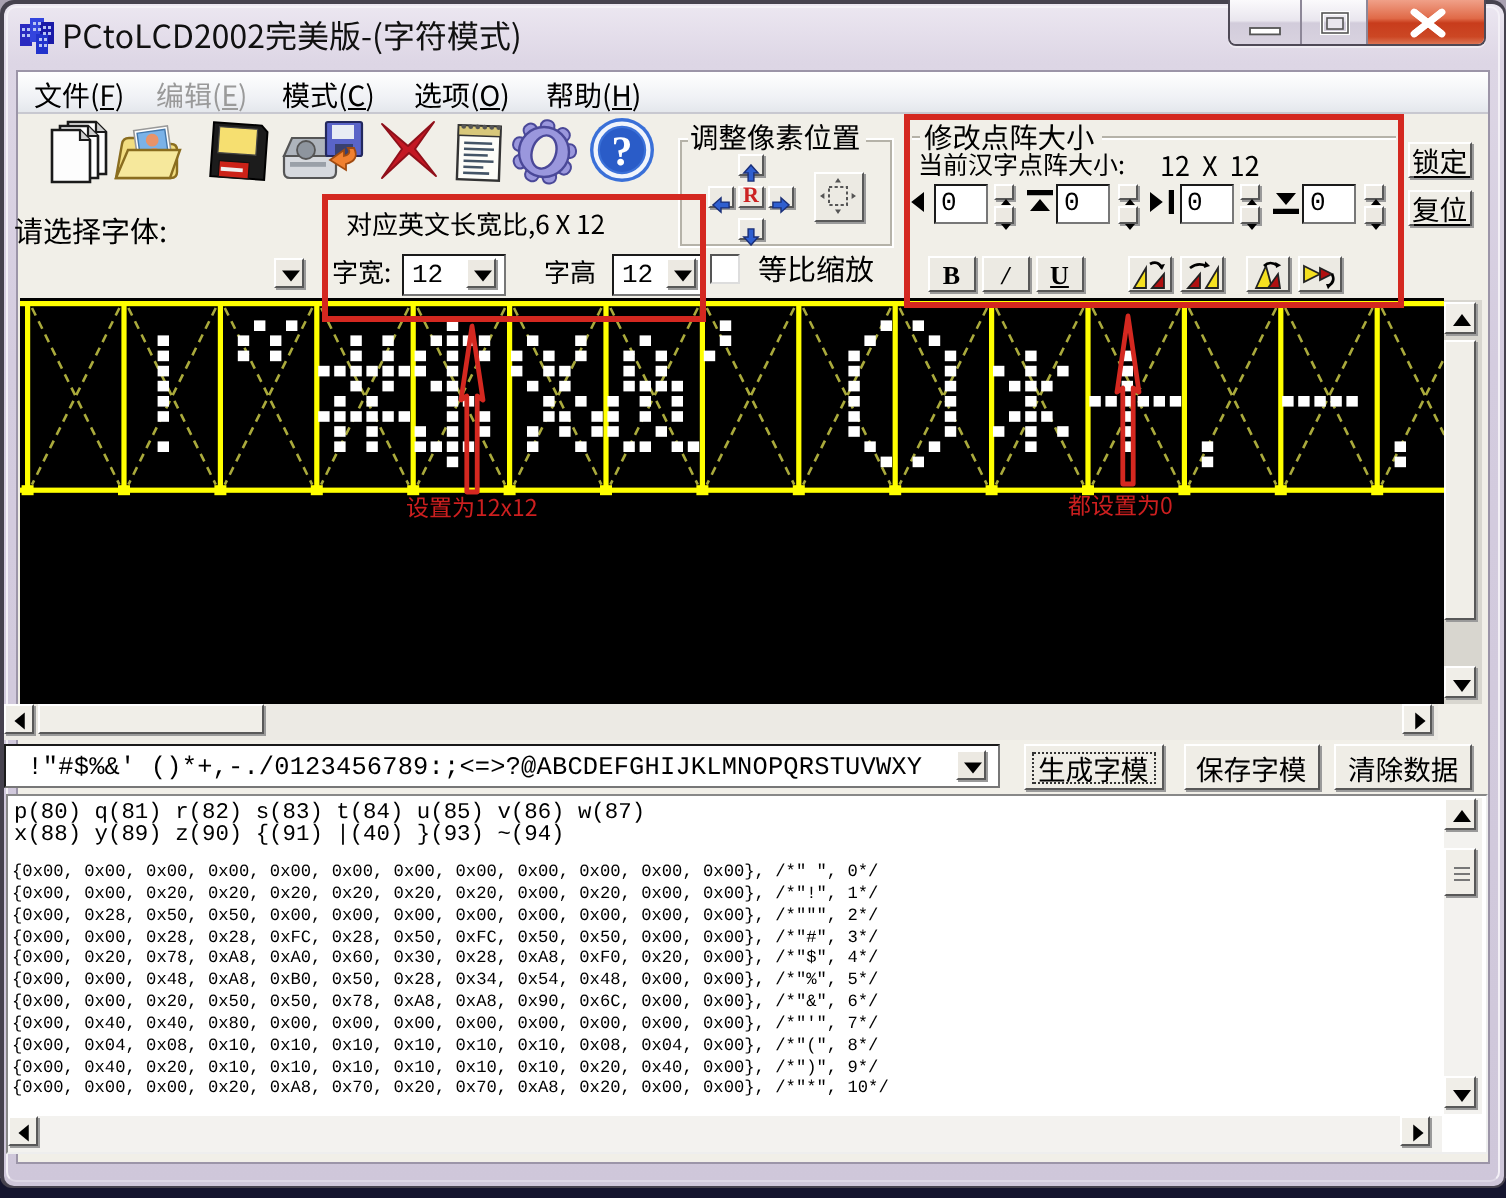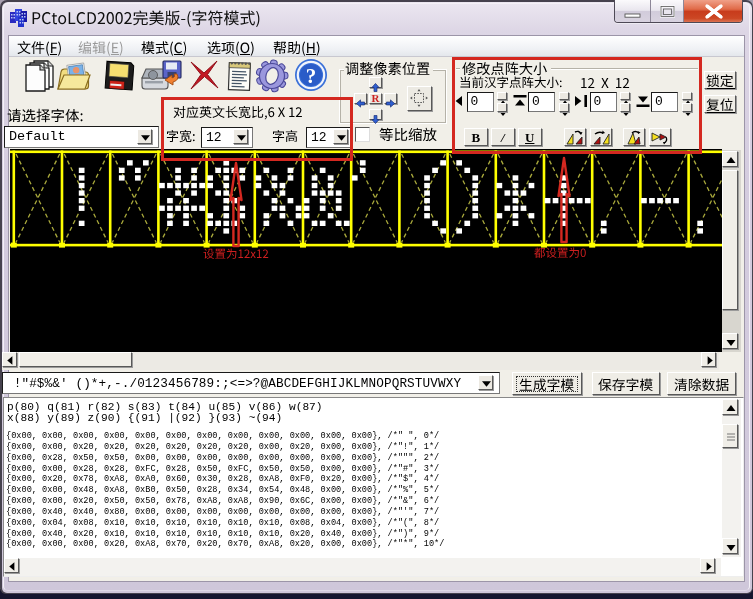--- a/index.html
+++ b/index.html
@@ -143,23 +143,20 @@
     </svg>
     <svg style="position:absolute;left:294px;top:58px" width="35" height="35" viewBox="0 0 35 35">
       <circle cx="17" cy="17" r="16" fill="#3a70d8"></circle>
       <circle cx="17" cy="17" r="13.2" fill="none" stroke="#f0f4fc" stroke-width="2.2"></circle>
       <circle cx="17" cy="17" r="11" fill="#2a5cc8"></circle>
       <text x="17" y="24.5" font-family="Liberation Serif" font-size="21" font-weight="bold" fill="#fff" text-anchor="middle">?</text>
     </svg>
     <svg style="position:absolute;left:7.0px;top:104.5px;overflow:visible" width="78" height="21" viewBox="0 -16 78 21">
       <path d="M1.6 -11.2C2.3 -10.5 3.3 -9.6 3.7 -8.9L4.5 -9.7C4.0 -10.3 3.0 -11.2 2.2 -11.9ZM0.6 -7.6V-6.6H2.8V-1.3C2.8 -0.6 2.3 -0.2 2.1 -0.0C2.3 0.2 2.6 0.6 2.7 0.9C2.9 0.6 3.2 0.3 5.7 -1.6C5.6 -1.8 5.4 -2.2 5.3 -2.5L3.8 -1.4V-7.6ZM7.2 -3.1H11.7V-1.9H7.2ZM7.2 -3.8V-5.0H11.7V-3.8ZM8.9 -12.2V-11.0H5.5V-10.2H8.9V-9.3H5.9V-8.5H8.9V-7.5H5.1V-6.6H13.9V-7.5H10.0V-8.5H13.0V-9.3H10.0V-10.2H13.5V-11.0H10.0V-12.2ZM6.1 -5.8V1.1H7.2V-1.1H11.7V-0.1C11.7 0.1 11.6 0.2 11.5 0.2C11.3 0.2 10.6 0.2 9.8 0.2C10.0 0.4 10.1 0.8 10.1 1.1C11.2 1.1 11.8 1.1 12.2 0.9C12.6 0.8 12.8 0.5 12.8 -0.1V-5.8Z M15.4 -11.1C16.2 -10.4 17.2 -9.4 17.6 -8.7L18.5 -9.3C18.1 -10.0 17.1 -11.0 16.2 -11.7ZM21.0 -11.7C20.6 -10.5 20.0 -9.2 19.2 -8.3C19.5 -8.2 20.0 -7.9 20.2 -7.7C20.5 -8.1 20.8 -8.7 21.1 -9.2H23.2V-7.1H19.1V-6.1H21.8C21.5 -4.2 20.9 -2.9 18.7 -2.1C19.0 -1.9 19.3 -1.5 19.4 -1.2C21.9 -2.2 22.6 -3.8 22.9 -6.1H24.3V-2.8C24.3 -1.7 24.6 -1.3 25.7 -1.3C25.9 -1.3 26.9 -1.3 27.1 -1.3C28.0 -1.3 28.3 -1.8 28.4 -3.7C28.1 -3.7 27.7 -3.9 27.4 -4.1C27.4 -2.6 27.3 -2.4 27.0 -2.4C26.8 -2.4 26.0 -2.4 25.8 -2.4C25.5 -2.4 25.4 -2.4 25.4 -2.8V-6.1H28.3V-7.1H24.3V-9.2H27.7V-10.2H24.3V-12.1H23.2V-10.2H21.5C21.7 -10.6 21.9 -11.1 22.0 -11.5ZM18.1 -6.6H15.3V-5.6H17.1V-1.2C16.5 -0.9 15.8 -0.4 15.2 0.2L15.9 1.2C16.7 0.3 17.5 -0.5 18.0 -0.5C18.3 -0.5 18.8 -0.1 19.4 0.3C20.3 0.8 21.5 1.0 23.2 1.0C24.6 1.0 27.1 0.9 28.2 0.8C28.2 0.5 28.4 -0.0 28.5 -0.3C27.1 -0.1 24.9 -0.0 23.2 -0.0C21.7 -0.0 20.5 -0.1 19.6 -0.7C18.9 -1.1 18.5 -1.4 18.1 -1.5Z M31.6 -12.2V-9.3H29.7V-8.3H31.6V-5.2C30.8 -4.9 30.1 -4.7 29.5 -4.6L29.8 -3.5L31.6 -4.1V-0.2C31.6 0.0 31.5 0.1 31.3 0.1C31.1 0.1 30.6 0.1 30.0 0.1C30.1 0.4 30.2 0.8 30.3 1.1C31.2 1.1 31.8 1.1 32.1 0.9C32.5 0.7 32.6 0.4 32.6 -0.2V-4.4L34.3 -5.0L34.2 -6.0L32.6 -5.5V-8.3H34.4V-9.3H32.6V-12.2ZM40.7 -10.4C40.1 -9.7 39.4 -9.0 38.6 -8.4C37.8 -9.0 37.2 -9.7 36.7 -10.4ZM34.7 -11.4V-10.4H35.7C36.2 -9.5 36.9 -8.6 37.8 -7.9C36.6 -7.2 35.4 -6.7 34.1 -6.4C34.3 -6.2 34.6 -5.8 34.7 -5.5C36.0 -5.9 37.4 -6.5 38.6 -7.2C39.7 -6.5 41.0 -5.9 42.5 -5.5C42.6 -5.8 42.9 -6.2 43.1 -6.4C41.8 -6.7 40.5 -7.2 39.4 -7.9C40.6 -8.7 41.6 -9.8 42.2 -11.1L41.5 -11.5L41.3 -11.4ZM38.0 -6.0V-4.7H35.0V-3.7H38.0V-2.2H34.3V-1.2H38.0V1.2H39.1V-1.2H42.9V-2.2H39.1V-3.7H41.8V-4.7H39.1V-6.0Z M50.2 -5.3V-4.4H44.5V-3.3H50.2V-0.2C50.2 0.0 50.1 0.1 49.8 0.1C49.6 0.1 48.6 0.1 47.7 0.1C47.9 0.3 48.1 0.8 48.1 1.1C49.4 1.1 50.1 1.1 50.6 1.0C51.2 0.8 51.3 0.5 51.3 -0.2V-3.3H57.0V-4.4H51.3V-4.9C52.6 -5.6 53.9 -6.6 54.8 -7.5L54.1 -8.0L53.8 -8.0H46.9V-7.0H52.7C52.0 -6.3 51.0 -5.7 50.2 -5.3ZM49.6 -11.9C49.9 -11.6 50.2 -11.1 50.4 -10.7H44.7V-7.7H45.7V-9.6H55.7V-7.7H56.8V-10.7H51.7C51.5 -11.2 51.1 -11.8 50.7 -12.3Z M61.6 -12.1C60.9 -9.9 59.7 -7.8 58.4 -6.3C58.7 -6.1 59.0 -5.5 59.1 -5.3C59.5 -5.8 59.9 -6.3 60.3 -6.9V1.1H61.4V-8.8C61.9 -9.8 62.3 -10.8 62.7 -11.8ZM64.0 -2.5V-1.5H66.4V1.1H67.5V-1.5H69.8V-2.5H67.5V-7.6C68.4 -5.0 69.8 -2.6 71.3 -1.2C71.5 -1.5 71.8 -1.9 72.1 -2.1C70.5 -3.3 69.0 -5.8 68.2 -8.2H71.8V-9.3H67.5V-12.1H66.4V-9.3H62.3V-8.2H65.8C64.9 -5.7 63.4 -3.3 61.8 -2.0C62.0 -1.8 62.4 -1.4 62.5 -1.2C64.1 -2.6 65.5 -5.0 66.4 -7.5V-2.5Z M74.5 -5.7C75.0 -5.7 75.5 -6.1 75.5 -6.7C75.5 -7.3 75.0 -7.7 74.5 -7.7C74.0 -7.7 73.6 -7.3 73.6 -6.7C73.6 -6.1 74.0 -5.7 74.5 -5.7ZM74.5 0.2C75.0 0.2 75.5 -0.2 75.5 -0.8C75.5 -1.4 75.0 -1.8 74.5 -1.8C74.0 -1.8 73.6 -1.4 73.6 -0.8C73.6 -0.2 74.0 0.2 74.5 0.2Z" fill="#000"></path>
     </svg>
-    <div style="position:absolute;left:4.0px;top:126.0px;width:155.0px;height:21.5px;background:#fff;border:1.4px solid #1a1a1a;border-right-color:#777;border-bottom-color:#777;">
-      <div style="position:absolute;left:4px;top:2px;font-family:'Liberation Mono',monospace;font-size:13.5px;color:#000">Default</div>
-    </div>
     <div style="position:absolute;left:137.0px;top:128.5px;width:15.0px;height:15.0px;background:#ece9e2;border-top:1.5px solid #fff;border-left:1.5px solid #fff;border-right:1.5px solid #585858;border-bottom:1.5px solid #585858;box-shadow:1px 1px 0 #9a9a9a;"><svg width="15" height="15" viewBox="0 0 15 15">
         <path d="M3.0 5.3 h9 l-4.5 5.5z" fill="#000"></path>
       </svg></div>
     <div class="abs" style="left:161px;top:97px;width:192px;height:64px;border:3px solid #d42820;z-index:30"></div>
     <svg style="position:absolute;left:173.0px;top:103.0px;overflow:visible" width="131" height="19" viewBox="0 -14 131 19">
       <path d="M6.5 -5.1C7.1 -4.2 7.7 -3.0 7.9 -2.2L8.8 -2.6C8.6 -3.4 8.0 -4.6 7.3 -5.5ZM1.2 -5.9C2.0 -5.2 2.8 -4.3 3.6 -3.5C2.8 -1.8 1.8 -0.5 0.6 0.2C0.8 0.4 1.1 0.8 1.3 1.0C2.5 0.2 3.5 -1.0 4.3 -2.6C4.9 -1.9 5.3 -1.2 5.7 -0.6L6.4 -1.4C6.1 -2.0 5.4 -2.8 4.7 -3.7C5.3 -5.1 5.8 -6.9 6.0 -9.0L5.3 -9.2L5.2 -9.2H0.9V-8.3H4.9C4.7 -6.9 4.4 -5.6 4.0 -4.5C3.3 -5.2 2.6 -5.9 1.9 -6.5ZM9.9 -10.9V-7.8H6.3V-6.9H9.9V-0.3C9.9 -0.1 9.9 0.0 9.6 0.0C9.4 0.0 8.7 0.0 7.9 0.0C8.0 0.3 8.1 0.8 8.2 1.0C9.3 1.0 10.0 1.0 10.3 0.8C10.8 0.7 10.9 0.4 10.9 -0.3V-6.9H12.5V-7.8H10.9V-10.9Z M16.4 -6.4C17.0 -5.0 17.6 -3.1 17.8 -1.9L18.8 -2.3C18.5 -3.5 17.8 -5.3 17.3 -6.7ZM19.3 -7.1C19.7 -5.7 20.1 -3.8 20.3 -2.6L21.3 -2.9C21.1 -4.1 20.6 -5.9 20.1 -7.3ZM19.1 -10.8C19.3 -10.3 19.6 -9.7 19.8 -9.2H14.6V-5.7C14.6 -3.8 14.5 -1.3 13.5 0.6C13.7 0.7 14.1 1.0 14.3 1.1C15.4 -0.8 15.6 -3.7 15.6 -5.7V-8.3H25.2V-9.2H20.9C20.7 -9.7 20.3 -10.5 20.0 -11.0ZM15.7 -0.5V0.4H25.4V-0.5H21.9C23.1 -2.5 24.0 -4.9 24.7 -7.0L23.6 -7.4C23.2 -5.2 22.2 -2.5 20.9 -0.5Z M31.9 -8.2V-6.7H28.1V-3.6H26.7V-2.7H31.6C31.1 -1.5 29.7 -0.5 26.5 0.2C26.7 0.5 27.0 0.9 27.1 1.1C30.5 0.2 32.0 -1.0 32.6 -2.4C33.6 -0.5 35.4 0.6 38.0 1.1C38.1 0.8 38.4 0.4 38.6 0.2C36.1 -0.2 34.3 -1.1 33.4 -2.7H38.3V-3.6H37.0V-6.7H33.0V-8.2ZM29.0 -3.6V-5.8H31.9V-4.6C31.9 -4.3 31.9 -3.9 31.9 -3.6ZM36.0 -3.6H32.9C32.9 -3.9 33.0 -4.2 33.0 -4.5V-5.8H36.0ZM34.3 -10.9V-9.7H30.6V-10.9H29.7V-9.7H26.9V-8.8H29.7V-7.5H30.6V-8.8H34.3V-7.5H35.3V-8.8H38.1V-9.7H35.3V-10.9Z M44.5 -10.7C44.9 -10.1 45.3 -9.2 45.5 -8.7L46.5 -9.0C46.4 -9.5 45.9 -10.4 45.5 -11.0ZM39.6 -8.6V-7.7H41.7C42.4 -5.7 43.5 -4.0 44.8 -2.6C43.4 -1.4 41.6 -0.5 39.5 0.1C39.7 0.3 40.0 0.8 40.1 1.0C42.2 0.3 44.1 -0.6 45.5 -1.9C47.0 -0.6 48.8 0.4 50.9 0.9C51.1 0.7 51.4 0.3 51.6 0.1C49.5 -0.5 47.7 -1.4 46.3 -2.6C47.6 -4.0 48.6 -5.6 49.3 -7.7H51.4V-8.6ZM45.6 -3.3C44.3 -4.5 43.4 -6.0 42.7 -7.7H48.2C47.6 -5.9 46.7 -4.5 45.6 -3.3Z M62.0 -10.6C60.9 -9.3 59.0 -8.0 57.1 -7.3C57.4 -7.1 57.8 -6.7 58.0 -6.5C59.7 -7.4 61.7 -8.7 63.0 -10.2ZM52.7 -5.8V-4.9H55.2V-0.7C55.2 -0.2 54.9 0.0 54.7 0.1C54.8 0.3 55.0 0.7 55.1 1.0C55.4 0.8 55.9 0.6 59.5 -0.4C59.4 -0.6 59.4 -1.0 59.4 -1.3L56.2 -0.5V-4.9H58.3C59.3 -2.2 61.2 -0.2 63.9 0.7C64.0 0.4 64.3 -0.0 64.6 -0.3C62.1 -1.0 60.3 -2.6 59.3 -4.9H64.3V-5.8H56.2V-10.9H55.2V-5.8Z M71.8 -2.5V-0.4C71.8 0.6 72.2 0.9 73.5 0.9C73.8 0.9 75.6 0.9 75.9 0.9C77.1 0.9 77.4 0.4 77.5 -1.6C77.2 -1.6 76.8 -1.8 76.6 -1.9C76.5 -0.2 76.5 0.0 75.8 0.0C75.4 0.0 73.9 0.0 73.6 0.0C72.9 0.0 72.8 -0.0 72.8 -0.4V-2.5ZM70.7 -4.1V-3.1C70.7 -2.0 70.4 -0.6 65.5 0.4C65.8 0.6 66.1 1.0 66.2 1.2C71.2 0.1 71.8 -1.7 71.8 -3.1V-4.1ZM67.6 -5.4V-1.3H68.6V-4.6H74.3V-1.4H75.4V-5.4ZM70.6 -10.8C70.8 -10.5 71.0 -10.1 71.1 -9.8H66.0V-7.4H66.9V-8.9H76.1V-7.4H77.0V-9.8H72.3C72.1 -10.2 71.9 -10.7 71.6 -11.0ZM72.8 -8.4V-7.6H70.3V-8.5H69.3V-7.6H67.3V-6.8H69.3V-5.9H70.3V-6.8H72.8V-5.9H73.7V-6.8H75.8V-7.6H73.7V-8.4Z M79.6 0.9C79.9 0.7 80.4 0.5 84.0 -0.7C83.9 -0.9 83.9 -1.3 83.9 -1.6L80.7 -0.7V-5.9H83.9V-6.9H80.7V-10.8H79.7V-0.9C79.7 -0.3 79.4 -0.0 79.1 0.1C79.3 0.3 79.5 0.7 79.6 0.9ZM84.9 -10.9V-1.1C84.9 0.3 85.3 0.7 86.5 0.7C86.8 0.7 88.3 0.7 88.5 0.7C89.9 0.7 90.1 -0.2 90.2 -2.8C90.0 -2.9 89.6 -3.1 89.3 -3.2C89.2 -0.8 89.1 -0.2 88.5 -0.2C88.1 -0.2 86.9 -0.2 86.6 -0.2C86.1 -0.2 85.9 -0.4 85.9 -1.1V-4.9C87.4 -5.7 88.9 -6.7 90.1 -7.7L89.2 -8.5C88.5 -7.7 87.2 -6.7 85.9 -5.9V-10.9Z M92.0 2.5C93.1 2.0 93.9 1.0 93.9 -0.2C93.9 -1.1 93.5 -1.6 92.9 -1.6C92.4 -1.6 92.0 -1.3 92.0 -0.8C92.0 -0.3 92.4 0.0 92.8 0.0L93.0 0.0C93.0 0.8 92.5 1.4 91.7 1.8Z M98.5 0.2C100.0 0.2 101.3 -1.1 101.3 -2.9C101.3 -4.9 100.2 -5.9 98.6 -5.9C97.9 -5.9 97.0 -5.5 96.5 -4.8C96.5 -7.7 97.6 -8.7 98.9 -8.7C99.5 -8.7 100.1 -8.4 100.4 -8.0L101.1 -8.7C100.6 -9.3 99.9 -9.7 98.9 -9.7C97.0 -9.7 95.3 -8.3 95.3 -4.5C95.3 -1.4 96.7 0.2 98.5 0.2ZM96.5 -3.8C97.1 -4.7 97.8 -5.0 98.4 -5.0C99.6 -5.0 100.1 -4.2 100.1 -2.9C100.1 -1.6 99.4 -0.8 98.5 -0.8C97.3 -0.8 96.6 -1.8 96.5 -3.8Z M105.0 0.0H106.2L107.6 -2.6C107.8 -3.1 108.1 -3.5 108.4 -4.1H108.4C108.7 -3.5 109.0 -3.1 109.2 -2.6L110.7 0.0H112.0L109.2 -4.9L111.8 -9.5H110.5L109.3 -7.1C109.0 -6.7 108.8 -6.3 108.6 -5.7H108.5C108.2 -6.3 108.0 -6.7 107.8 -7.1L106.5 -9.5H105.1L107.7 -4.9Z M116.2 0.0H121.5V-1.0H119.6V-9.5H118.7C118.1 -9.2 117.5 -9.0 116.7 -8.9V-8.1H118.4V-1.0H116.2Z M122.9 0.0H128.9V-1.0H126.2C125.8 -1.0 125.2 -1.0 124.7 -0.9C126.9 -3.1 128.4 -5.0 128.4 -6.9C128.4 -8.6 127.3 -9.7 125.6 -9.7C124.4 -9.7 123.6 -9.2 122.8 -8.3L123.5 -7.6C124.1 -8.3 124.7 -8.7 125.5 -8.7C126.7 -8.7 127.3 -7.9 127.3 -6.9C127.3 -5.2 125.9 -3.3 122.9 -0.7Z" fill="#000"></path>
     </svg>
     <svg style="position:absolute;left:166.0px;top:126.5px;overflow:visible" width="31" height="19" viewBox="0 -14 31 19">
       <path d="M6.0 -4.7V-3.9H0.9V-3.0H6.0V-0.2C6.0 0.0 5.9 0.1 5.7 0.1C5.4 0.1 4.6 0.1 3.7 0.1C3.9 0.3 4.1 0.8 4.1 1.0C5.3 1.0 5.9 1.0 6.4 0.9C6.9 0.7 7.0 0.4 7.0 -0.2V-3.0H12.1V-3.9H7.0V-4.4C8.2 -5.0 9.3 -5.9 10.1 -6.7L9.5 -7.2L9.2 -7.2H3.0V-6.2H8.3C7.6 -5.7 6.7 -5.1 6.0 -4.7ZM5.5 -10.7C5.8 -10.4 6.0 -9.9 6.2 -9.6H1.0V-6.9H2.0V-8.6H11.0V-6.9H12.0V-9.6H7.3C7.1 -10.0 6.8 -10.6 6.5 -11.0Z M19.8 -2.5V-0.4C19.8 0.6 20.1 0.9 21.5 0.9C21.8 0.9 23.6 0.9 23.9 0.9C25.1 0.9 25.4 0.4 25.5 -1.6C25.2 -1.6 24.8 -1.8 24.6 -1.9C24.5 -0.2 24.5 0.0 23.8 0.0C23.4 0.0 21.9 0.0 21.6 0.0C20.9 0.0 20.8 -0.0 20.8 -0.4V-2.5ZM18.7 -4.1V-3.1C18.7 -2.0 18.4 -0.6 13.5 0.4C13.8 0.6 14.1 1.0 14.2 1.2C19.2 0.1 19.8 -1.7 19.8 -3.1V-4.1ZM15.6 -5.4V-1.3H16.6V-4.6H22.3V-1.4H23.4V-5.4ZM18.6 -10.8C18.8 -10.5 19.0 -10.1 19.1 -9.8H14.0V-7.4H14.9V-8.9H24.1V-7.4H25.0V-9.8H20.3C20.1 -10.2 19.9 -10.7 19.6 -11.0ZM20.8 -8.4V-7.6H18.3V-8.5H17.3V-7.6H15.3V-6.8H17.3V-5.9H18.3V-6.8H20.8V-5.9H21.7V-6.8H23.8V-7.6H21.7V-8.4Z M27.8 -5.1C28.3 -5.1 28.7 -5.4 28.7 -6.0C28.7 -6.5 28.3 -6.9 27.8 -6.9C27.3 -6.9 26.9 -6.5 26.9 -6.0C26.9 -5.4 27.3 -5.1 27.8 -5.1ZM27.8 0.2C28.3 0.2 28.7 -0.2 28.7 -0.7C28.7 -1.3 28.3 -1.6 27.8 -1.6C27.3 -1.6 26.9 -1.3 26.9 -0.7C26.9 -0.2 27.3 0.2 27.8 0.2Z" fill="#000"></path>
     </svg>
@@ -563,21 +560,21 @@
         <path d="M6.2 -10.0H11.4V-7.5H6.2ZM5.2 -10.9V-6.5H8.3V-4.8H4.2V-3.9H7.6C6.7 -2.4 5.2 -1.0 3.8 -0.3C4.1 -0.1 4.4 0.2 4.5 0.5C5.9 -0.3 7.3 -1.7 8.3 -3.2V1.1H9.3V-3.2C10.2 -1.7 11.5 -0.3 12.8 0.5C13.0 0.3 13.3 -0.1 13.5 -0.3C12.2 -1.0 10.8 -2.4 9.9 -3.9H13.2V-4.8H9.3V-6.5H12.4V-10.9ZM3.8 -11.6C3.0 -9.5 1.7 -7.4 0.3 -6.1C0.5 -5.9 0.8 -5.3 0.9 -5.1C1.4 -5.6 1.9 -6.2 2.4 -6.8V1.1H3.4V-8.4C3.9 -9.3 4.4 -10.3 4.8 -11.2Z M22.3 -4.8V-3.7H18.4V-2.7H22.3V-0.1C22.3 0.1 22.2 0.1 22.0 0.1C21.7 0.1 20.9 0.1 20.0 0.1C20.1 0.4 20.3 0.8 20.3 1.1C21.5 1.1 22.3 1.1 22.7 0.9C23.2 0.8 23.3 0.5 23.3 -0.1V-2.7H27.0V-3.7H23.3V-4.5C24.3 -5.1 25.4 -6.0 26.1 -6.8L25.5 -7.3L25.3 -7.2H19.6V-6.3H24.3C23.7 -5.7 22.9 -5.2 22.3 -4.8ZM19.1 -11.6C18.9 -11.0 18.8 -10.4 18.5 -9.8H14.7V-8.8H18.1C17.2 -6.9 15.9 -5.1 14.2 -3.9C14.4 -3.7 14.6 -3.2 14.8 -3.0C15.3 -3.4 15.9 -3.9 16.4 -4.4V1.1H17.4V-5.7C18.2 -6.6 18.7 -7.7 19.2 -8.8H26.8V-9.8H19.7C19.8 -10.3 20.0 -10.8 20.2 -11.3Z M33.9 -5.0V-4.1H28.6V-3.1H33.9V-0.2C33.9 0.0 33.9 0.1 33.6 0.1C33.4 0.1 32.5 0.1 31.6 0.1C31.7 0.3 31.9 0.8 32.0 1.1C33.2 1.1 33.9 1.1 34.4 0.9C34.9 0.7 35.0 0.4 35.0 -0.2V-3.1H40.4V-4.1H35.0V-4.7C36.3 -5.3 37.5 -6.2 38.4 -7.1L37.6 -7.7L37.4 -7.6H30.8V-6.6H36.4C35.7 -6.0 34.8 -5.4 33.9 -5.0ZM33.5 -11.4C33.7 -11.0 34.0 -10.6 34.2 -10.2H28.7V-7.3H29.7V-9.2H39.2V-7.3H40.3V-10.2H35.4C35.2 -10.6 34.8 -11.2 34.5 -11.7Z M47.9 -5.8H52.7V-4.8H47.9ZM47.9 -7.5H52.7V-6.5H47.9ZM51.5 -11.6V-10.4H49.4V-11.6H48.4V-10.4H46.4V-9.6H48.4V-8.5H49.4V-9.6H51.5V-8.5H52.5V-9.6H54.4V-10.4H52.5V-11.6ZM46.9 -8.3V-4.0H49.8C49.7 -3.6 49.7 -3.2 49.6 -2.8H46.1V-2.0H49.3C48.7 -0.9 47.7 -0.2 45.7 0.3C45.9 0.5 46.2 0.9 46.3 1.1C48.7 0.5 49.8 -0.5 50.3 -1.9C51.0 -0.4 52.3 0.6 54.1 1.1C54.2 0.8 54.5 0.5 54.7 0.2C53.2 -0.1 52.0 -0.8 51.3 -2.0H54.4V-2.8H50.6C50.7 -3.2 50.7 -3.6 50.8 -4.0H53.7V-8.3ZM43.8 -11.6V-8.9H42.1V-8.0H43.8V-7.9C43.4 -6.1 42.6 -3.9 41.8 -2.7C42.0 -2.5 42.3 -2.0 42.4 -1.7C42.9 -2.5 43.4 -3.8 43.8 -5.1V1.1H44.8V-6.0C45.2 -5.3 45.6 -4.4 45.8 -3.9L46.5 -4.7C46.2 -5.1 45.2 -6.8 44.8 -7.4V-8.0H46.2V-8.9H44.8V-11.6Z" fill="#000"></path>
       </svg>
     </div>
     <div style="position:absolute;left:667.0px;top:372.0px;width:69.0px;height:23.0px;background:#efede6;border-top:1.5px solid #fff;border-left:1.5px solid #fff;border-right:1.5px solid #585858;border-bottom:1.5px solid #585858;box-shadow:1px 1px 0 #9a9a9a;">
       <svg style="position:absolute;left:5.9px;top:1.7px;overflow:visible" width="57" height="20" viewBox="0 -15 57 20">
         <path d="M1.1 -10.7C1.9 -10.2 2.9 -9.6 3.3 -9.1L4.0 -9.9C3.5 -10.4 2.5 -11.0 1.7 -11.4ZM0.5 -7.0C1.3 -6.6 2.3 -5.9 2.8 -5.4L3.4 -6.3C2.9 -6.7 1.9 -7.3 1.1 -7.7ZM0.9 0.3 1.8 0.9C2.5 -0.4 3.3 -2.1 3.9 -3.6L3.1 -4.2C2.4 -2.6 1.5 -0.8 0.9 0.3ZM5.9 -2.9H10.9V-1.8H5.9ZM5.9 -3.7V-4.7H10.9V-3.7ZM7.9 -11.6V-10.5H4.4V-9.7H7.9V-8.8H4.7V-8.1H7.9V-7.1H3.9V-6.3H13.1V-7.1H9.0V-8.1H12.3V-8.8H9.0V-9.7H12.6V-10.5H9.0V-11.6ZM5.0 -5.5V1.1H5.9V-1.1H10.9V-0.1C10.9 0.1 10.9 0.2 10.7 0.2C10.5 0.2 9.8 0.2 9.1 0.2C9.3 0.4 9.4 0.8 9.4 1.0C10.4 1.0 11.0 1.0 11.4 0.9C11.8 0.7 11.9 0.5 11.9 -0.1V-5.5Z M20.3 -3.0C19.9 -2.1 19.2 -1.0 18.4 -0.3C18.7 -0.2 19.1 0.1 19.2 0.3C19.9 -0.5 20.7 -1.7 21.3 -2.8ZM24.3 -2.8C25.1 -1.9 25.9 -0.6 26.3 0.1L27.1 -0.3C26.7 -1.1 25.9 -2.3 25.1 -3.2ZM14.9 -11.0V1.1H15.8V-10.1H17.6C17.2 -9.2 16.8 -7.9 16.4 -7.0C17.5 -5.9 17.7 -4.9 17.7 -4.2C17.7 -3.7 17.7 -3.4 17.4 -3.2C17.3 -3.1 17.2 -3.1 17.0 -3.1C16.7 -3.1 16.4 -3.1 16.1 -3.1C16.3 -2.8 16.3 -2.4 16.4 -2.2C16.7 -2.2 17.1 -2.2 17.3 -2.2C17.6 -2.2 17.9 -2.3 18.1 -2.5C18.5 -2.7 18.7 -3.3 18.7 -4.1C18.6 -4.9 18.4 -5.9 17.3 -7.1C17.8 -8.2 18.4 -9.5 18.8 -10.7L18.1 -11.1L18.0 -11.0ZM18.9 -4.8V-3.8H22.5V-0.1C22.5 0.1 22.5 0.2 22.3 0.2C22.1 0.2 21.4 0.2 20.6 0.1C20.8 0.4 20.9 0.8 21.0 1.1C22.0 1.1 22.6 1.1 23.0 0.9C23.4 0.8 23.5 0.5 23.5 -0.1V-3.8H27.0V-4.8H23.5V-6.4H25.7V-7.4H20.2V-6.4H22.5V-4.8ZM22.9 -11.7C22.0 -10.0 20.3 -8.4 18.5 -7.5C18.8 -7.3 19.1 -7.0 19.2 -6.8C20.6 -7.6 21.9 -8.7 23.0 -10.1C24.1 -8.6 25.3 -7.7 26.6 -6.9C26.7 -7.2 27.0 -7.5 27.3 -7.7C26.0 -8.4 24.7 -9.4 23.5 -10.8L23.8 -11.3Z M33.7 -11.3C33.5 -10.8 33.0 -10.0 32.7 -9.5L33.4 -9.2C33.7 -9.6 34.2 -10.3 34.6 -10.9ZM28.8 -10.9C29.2 -10.4 29.5 -9.6 29.7 -9.1L30.5 -9.5C30.3 -10.0 30.0 -10.7 29.6 -11.2ZM33.3 -3.6C32.9 -2.9 32.5 -2.3 32.0 -1.7C31.5 -2.0 30.9 -2.3 30.4 -2.5C30.6 -2.8 30.8 -3.2 31.0 -3.6ZM29.1 -2.1C29.8 -1.8 30.6 -1.5 31.2 -1.1C30.4 -0.5 29.3 -0.1 28.2 0.2C28.3 0.4 28.6 0.7 28.7 1.0C29.9 0.6 31.1 0.1 32.1 -0.7C32.6 -0.4 33.0 -0.2 33.3 0.1L33.9 -0.6C33.6 -0.8 33.2 -1.1 32.8 -1.3C33.5 -2.1 34.1 -3.1 34.4 -4.3L33.9 -4.5L33.7 -4.5H31.4L31.7 -5.2L30.8 -5.3C30.7 -5.1 30.6 -4.8 30.4 -4.5H28.6V-3.6H30.0C29.7 -3.0 29.4 -2.5 29.1 -2.1ZM31.1 -11.6V-9.0H28.3V-8.2H30.8C30.2 -7.3 29.1 -6.4 28.1 -6.0C28.3 -5.8 28.6 -5.5 28.7 -5.2C29.5 -5.7 30.5 -6.4 31.1 -7.3V-5.6H32.1V-7.5C32.8 -7.0 33.6 -6.3 34.0 -6.0L34.5 -6.7C34.2 -7.0 33.0 -7.8 32.3 -8.2H34.9V-9.0H32.1V-11.6ZM36.3 -11.5C35.9 -9.1 35.3 -6.7 34.2 -5.3C34.5 -5.1 34.9 -4.8 35.0 -4.7C35.4 -5.2 35.7 -5.8 36.0 -6.4C36.3 -5.1 36.7 -3.8 37.2 -2.7C36.4 -1.4 35.3 -0.4 33.8 0.3C34.0 0.5 34.3 0.9 34.4 1.1C35.8 0.4 36.9 -0.6 37.7 -1.8C38.4 -0.6 39.2 0.3 40.3 1.0C40.5 0.7 40.8 0.4 41.0 0.2C39.9 -0.5 38.9 -1.5 38.2 -2.7C39.0 -4.2 39.4 -5.9 39.7 -7.9H40.7V-8.9H36.7C36.9 -9.7 37.1 -10.5 37.2 -11.3ZM38.8 -7.9C38.5 -6.4 38.2 -5.0 37.7 -3.8C37.2 -5.1 36.8 -6.5 36.5 -7.9Z M48.1 -3.3V1.1H49.0V0.6H53.2V1.1H54.2V-3.3H51.5V-5.0H54.6V-5.9H51.5V-7.4H54.1V-11.0H46.9V-6.8C46.9 -4.6 46.7 -1.6 45.3 0.5C45.5 0.6 46.0 0.9 46.1 1.1C47.3 -0.6 47.7 -2.9 47.8 -5.0H50.5V-3.3ZM47.9 -10.1H53.1V-8.3H47.9ZM47.9 -7.4H50.5V-5.9H47.8L47.9 -6.8ZM49.0 -0.3V-2.4H53.2V-0.3ZM43.7 -11.6V-8.8H42.0V-7.8H43.7V-4.8C43.0 -4.6 42.3 -4.4 41.8 -4.3L42.1 -3.2L43.7 -3.8V-0.2C43.7 0.0 43.6 0.1 43.5 0.1C43.3 0.1 42.8 0.1 42.2 0.1C42.3 0.3 42.4 0.8 42.5 1.0C43.3 1.0 43.9 1.0 44.2 0.8C44.5 0.7 44.7 0.4 44.7 -0.2V-4.1L46.3 -4.6L46.1 -5.6L44.7 -5.1V-7.8H46.2V-8.8H44.7V-11.6Z" fill="#000"></path>
       </svg>
     </div>
     <div class="abs" style="left:3px;top:397px;width:741px;height:180px;background:#fff;border:1.5px solid #888;border-right-color:#eee;border-bottom-color:#eee"></div>
     <div class="abs" style="left:7px;top:401.5px;font-family:'Liberation Mono',monospace;font-size:11.2px;line-height:11.3px;white-space:pre;color:#000">p(80) q(81) r(82) s(83) t(84) u(85) v(86) w(87)
-x(88) y(89) z(90) {(91) |(92) }(93) ~(94)</div>
+x(88) y(89) z(90) {(91) |(40) }(93) ~(94)</div>
     <div class="abs" style="left:6px;top:431px;font-family:'Liberation Mono',monospace;font-size:8.6px;line-height:10.85px;white-space:pre;color:#000">{0x00, 0x00, 0x00, 0x00, 0x00, 0x00, 0x00, 0x00, 0x00, 0x00, 0x00, 0x00}, /*" ", 0*/
 {0x00, 0x00, 0x20, 0x20, 0x20, 0x20, 0x20, 0x20, 0x00, 0x20, 0x00, 0x00}, /*"!", 1*/
 {0x00, 0x28, 0x50, 0x50, 0x00, 0x00, 0x00, 0x00, 0x00, 0x00, 0x00, 0x00}, /*""", 2*/
 {0x00, 0x00, 0x28, 0x28, 0xFC, 0x28, 0x50, 0xFC, 0x50, 0x50, 0x00, 0x00}, /*"#", 3*/
 {0x00, 0x20, 0x78, 0xA8, 0xA0, 0x60, 0x30, 0x28, 0xA8, 0xF0, 0x20, 0x00}, /*"$", 4*/
 {0x00, 0x00, 0x48, 0xA8, 0xB0, 0x50, 0x28, 0x34, 0x54, 0x48, 0x00, 0x00}, /*"%", 5*/
 {0x00, 0x00, 0x20, 0x50, 0x50, 0x78, 0xA8, 0xA8, 0x90, 0x6C, 0x00, 0x00}, /*"&amp;", 6*/
 {0x00, 0x40, 0x40, 0x80, 0x00, 0x00, 0x00, 0x00, 0x00, 0x00, 0x00, 0x00}, /*"'", 7*/
 {0x00, 0x04, 0x08, 0x10, 0x10, 0x10, 0x10, 0x10, 0x10, 0x08, 0x04, 0x00}, /*"(", 8*/
 {0x00, 0x40, 0x20, 0x10, 0x10, 0x10, 0x10, 0x10, 0x10, 0x20, 0x40, 0x00}, /*")", 9*/

